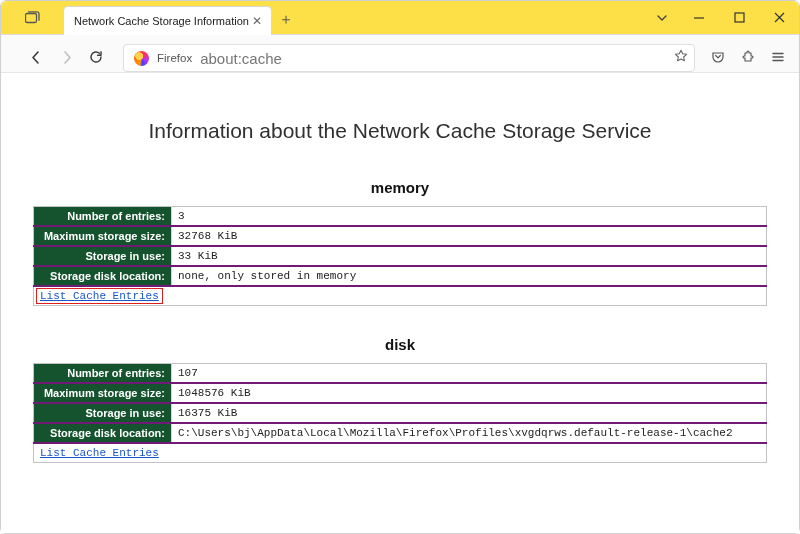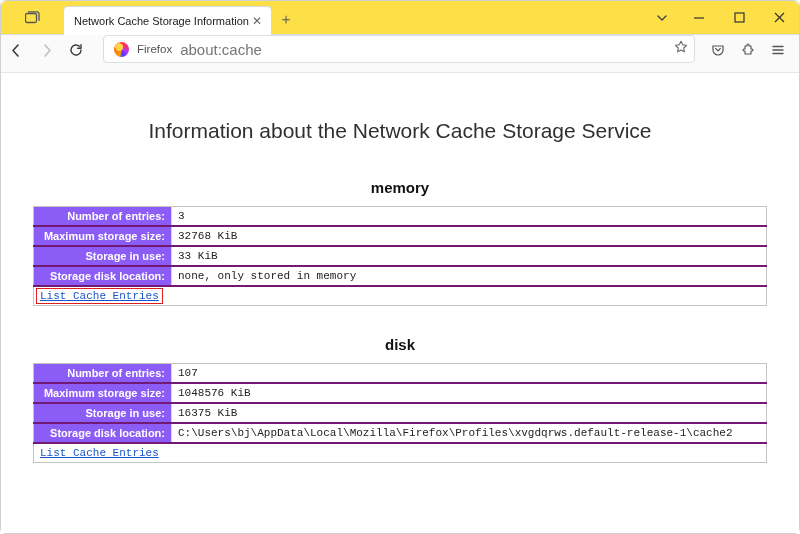--- a/index.html
+++ b/index.html
@@ -86,24 +86,24 @@
     justify-content: center;
     color: #333;
   }
   .winbtn svg { display:block; }
 
   
   .toolbar {
     height: 38px;
     flex: 0 0 auto;
     display: flex;
-    align-items: flex-start;
+    align-items: flex-end;
     background: #fafafb;
     border-bottom: 1px solid #e6e6e9;
-    padding: 0 6px 0 0;
+    padding: 0 6px 0 20px;
   }
   .tbtn {
     width: 30px;
     height: 30px;
     display: flex;
     align-items: center;
     justify-content: center;
     color: #3a3a3a;
     border-radius: 4px;
   }
@@ -171,21 +171,21 @@
     border-collapse: collapse;
     border: 1px solid #c3c3c3;
     font-size: 12px;
   }
   table.cache-table tr {
     border-top: 2px solid #701a75;
   }
   table.cache-table tr:first-child { border-top: 1px solid #c3c3c3; }
   table.cache-table th {
     width: 138px;
-    background: #8b5cf6;
+    background: #14532d;
     color: #fff;
     font-weight: 700;
     text-align: right;
     padding: 3px 6px 3px 4px;
     font-size: 11px;
     border-right: 1px solid #d6d6d6;
     white-space: nowrap;
   }
   table.cache-table td {
     padding: 3px 6px;

